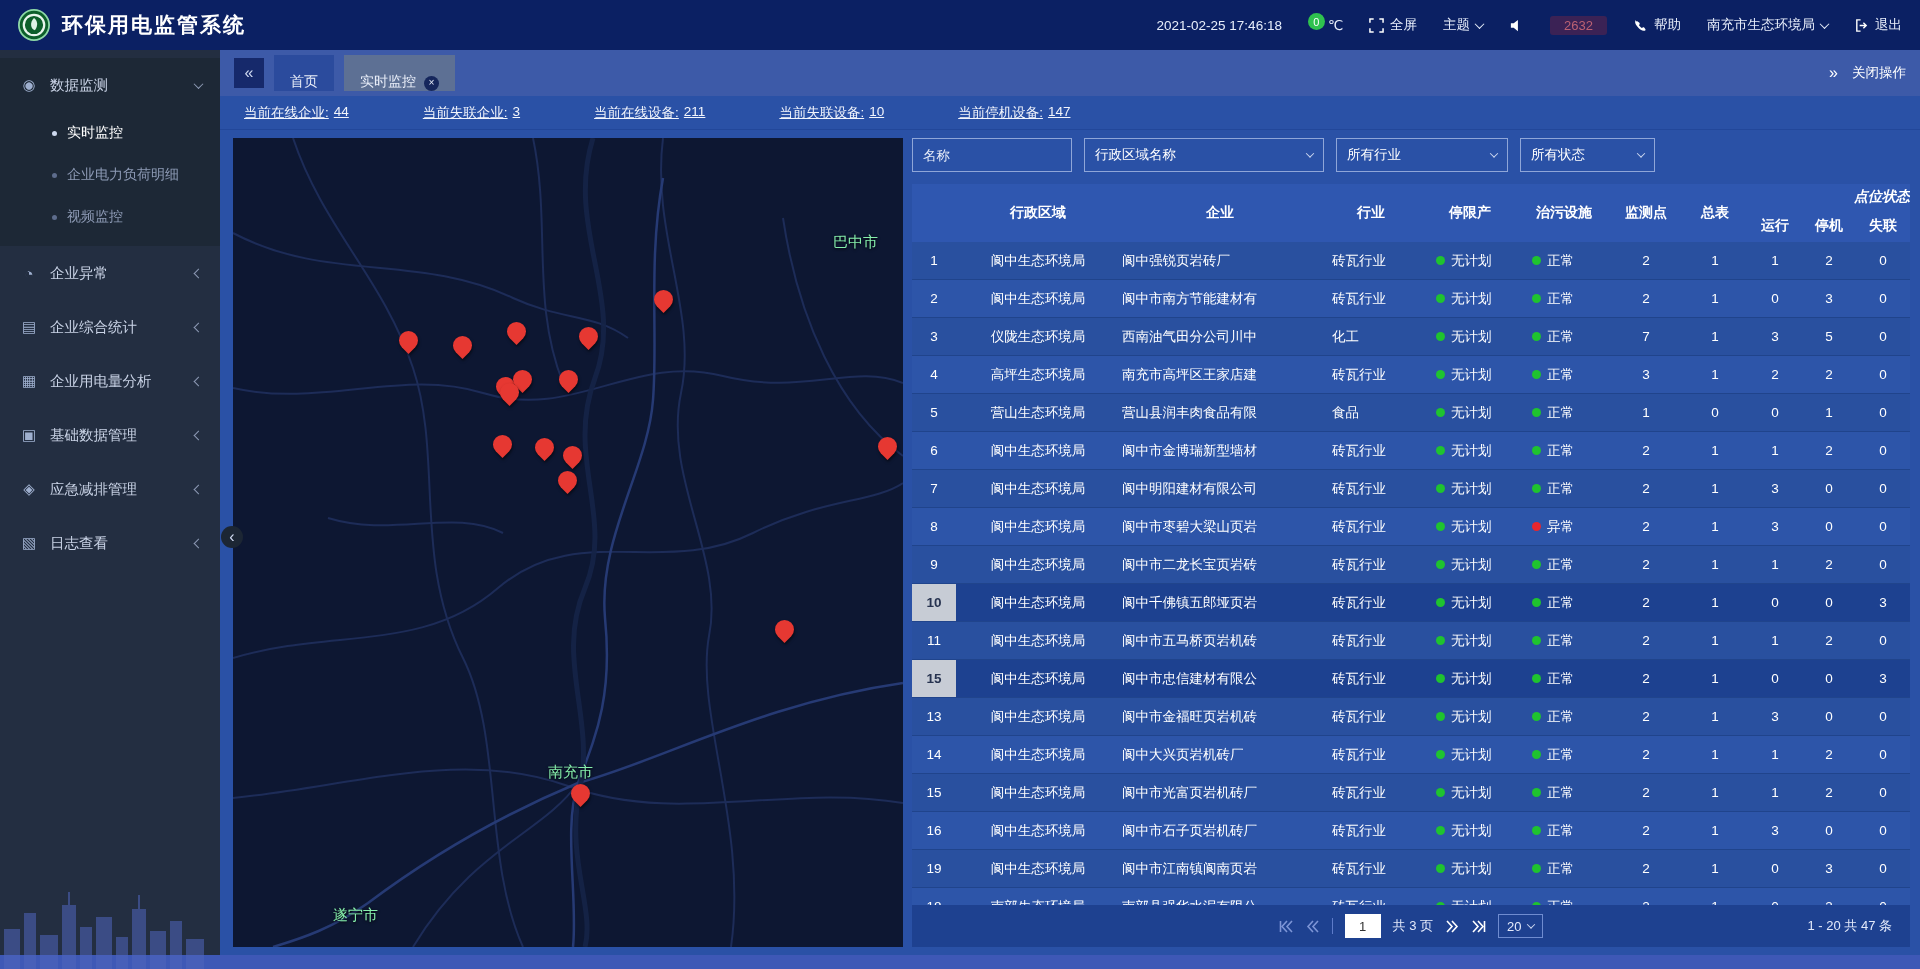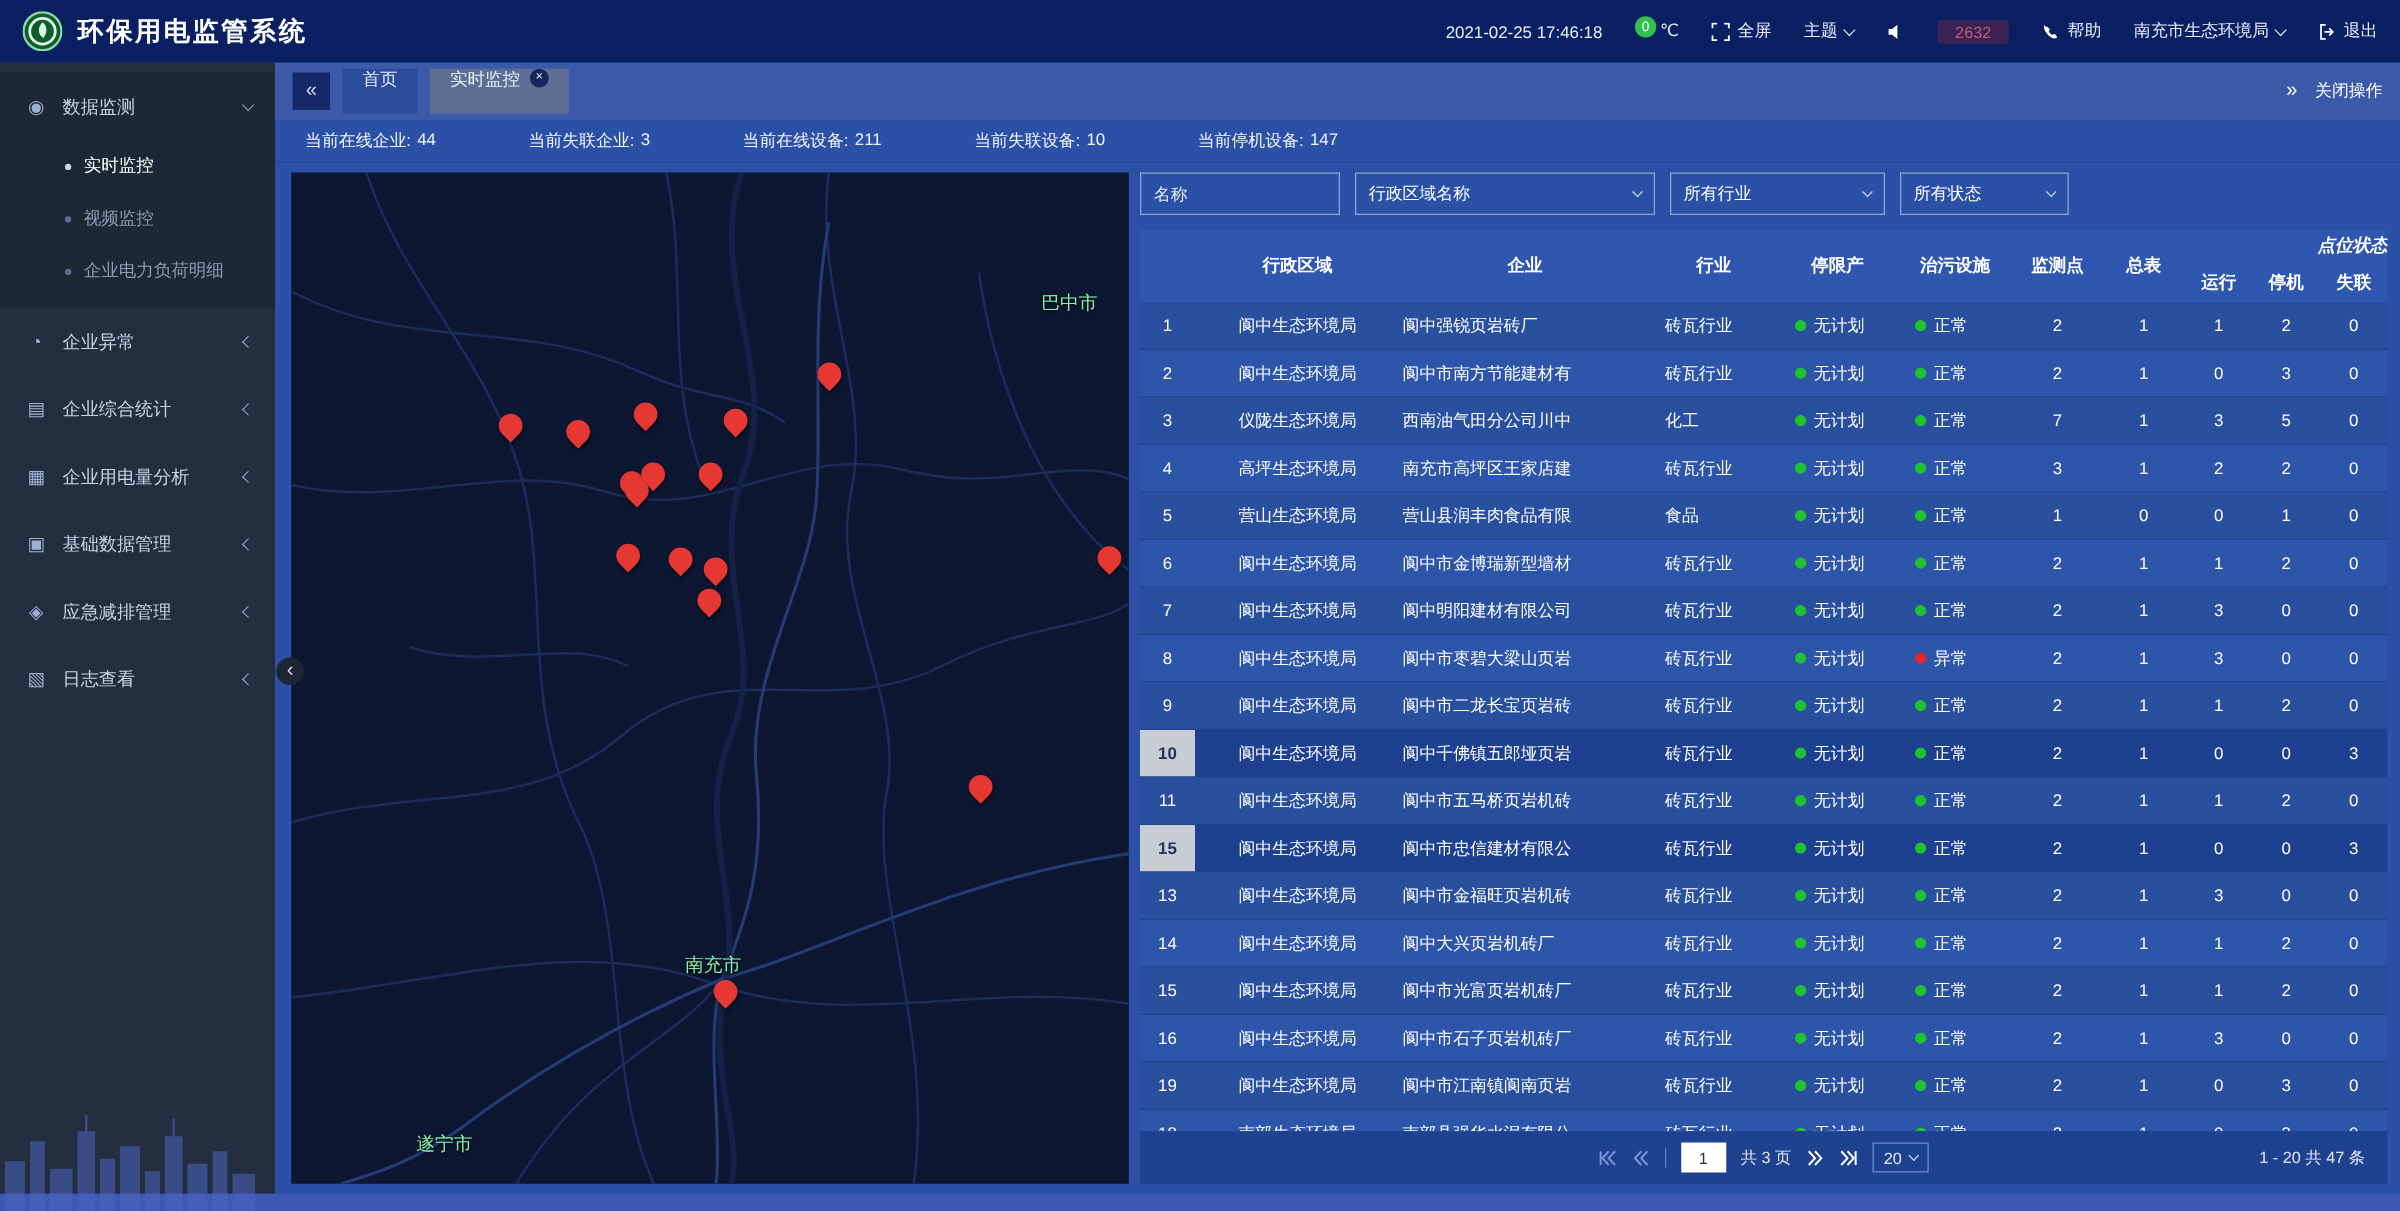--- a/index.html
+++ b/index.html
@@ -33,29 +33,29 @@
   .sb-sub { padding-bottom:8px; }
   .sb-item { height:42px; display:flex; align-items:center; padding-left:52px; font-size:14px; color:#8d9ab5; cursor:pointer; }
   .sb-item .bullet { width:5px; height:5px; border-radius:50%; background:#5d6c8c; margin-right:10px; }
   .sb-item.active { color:#ffffff; }
   .sb-item.active .bullet { background:#cdd8ee; }
   .skyline { position:absolute; left:0; bottom:0; z-index:40; pointer-events:none; }
 
   
   .tabbar { height:46px; background:#3d5aa8; display:flex; align-items:center; padding:0 14px; gap:10px; flex-shrink:0; }
   .tab-nav { width:30px; height:30px; background:#16296b; color:#cfd9f0; display:flex; align-items:center; justify-content:center; font-size:16px; cursor:pointer; }
-  .tab { height:36px; padding:0 16px; display:flex; align-items:flex-start; gap:8px; font-size:14px; color:#e8edf8; cursor:pointer;font-family:Liberation Mono, monospace; }
+  .tab { height:36px; padding:0 16px; display:flex; align-items:flex-end; gap:8px; font-size:14px; color:#e8edf8; cursor:pointer;font-family:Liberation Mono, monospace; }
   .tab.home { background:#2b4b9d; }
   .tab.active { background:#5d7094; }
   .tab-close { width:15px; height:15px; border-radius:50%; background:#15265c; color:#e8edf8; font-size:10px; display:flex; align-items:center; justify-content:center; }
   .tab-right { margin-left:auto; display:flex; align-items:center; gap:14px; font-size:13.5px; color:#fff; }
   .fwd-glyph { font-size:16px; }
 
   
-  .statsbar { height:34px; background:#2a51a6; border-bottom:1px solid #22479a; display:flex; align-items:center; padding:0 24px; gap:74px; font-size:13.5px; color:#f2f5fc; flex-shrink:0; }
+  .statsbar { height:34px; background:#2a51a6; border-bottom:1px solid #22479a; display:flex; align-items:center; padding:0 24px; gap:74px; font-size:13.5px; color:#f2f5fc; flex-shrink:0;text-decoration:underline; }
   .stat { display:flex; gap:5px; white-space:nowrap; }
 
   
   .content { flex:1; display:flex; padding:8px 10px 8px 13px; gap:9px; overflow:hidden; position:relative; }
   .map { width:670px; flex-shrink:0; position:relative; background:#0d1732; overflow:hidden; }
   .map svg.roads { position:absolute; inset:0; }
   .city-label { position:absolute; font-size:15px; color:#86efac; text-shadow:0 1px 3px #000; white-space:nowrap; }
   .pin { position:absolute; width:19px; height:19px; background:#e63832; border-radius:50% 50% 50% 0; transform:rotate(-45deg); box-shadow:-1px 2px 3px rgba(0,0,0,0.55); }
   .map-collapse { position:absolute; left:1px; top:48%; width:22px; height:22px; border-radius:50%; background:#1c2634; color:#cfd9f0; display:flex; align-items:center; justify-content:center; z-index:5; cursor:pointer; }
 
@@ -163,25 +163,25 @@
         <span>数据监测</span>
         <span class="chev down"></span>
       </div>
       <div class="sb-sub">
         <div class="sb-item active">
             <span class="bullet"></span>
             <span>实时监控</span>
           </div>
         <div class="sb-item">
             <span class="bullet"></span>
-            <span>视频监控</span>
+            <span>企业电力负荷明细</span>
           </div>
         <div class="sb-item">
             <span class="bullet"></span>
-            <span>企业电力负荷明细</span>
+            <span>视频监控</span>
           </div>
       </div>
     </div>
     <div class="sb-group">
       <div class="sb-head">
           <span class="sb-ic">◔</span>
           <span>企业异常</span>
           <span class="chev left"></span>
         </div>
     </div>

